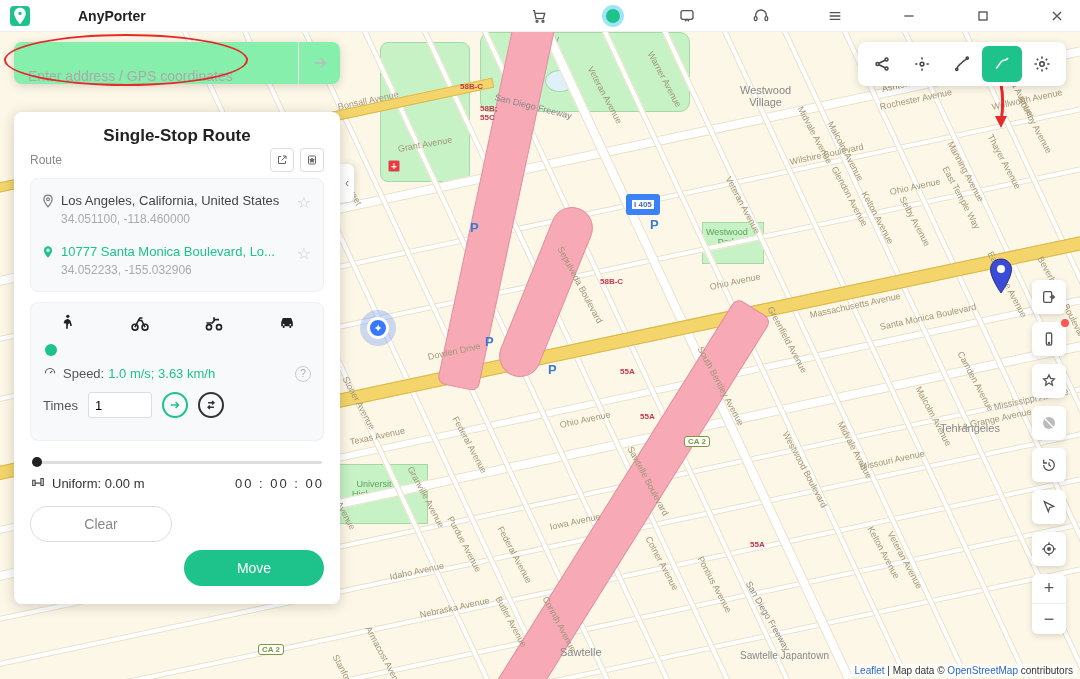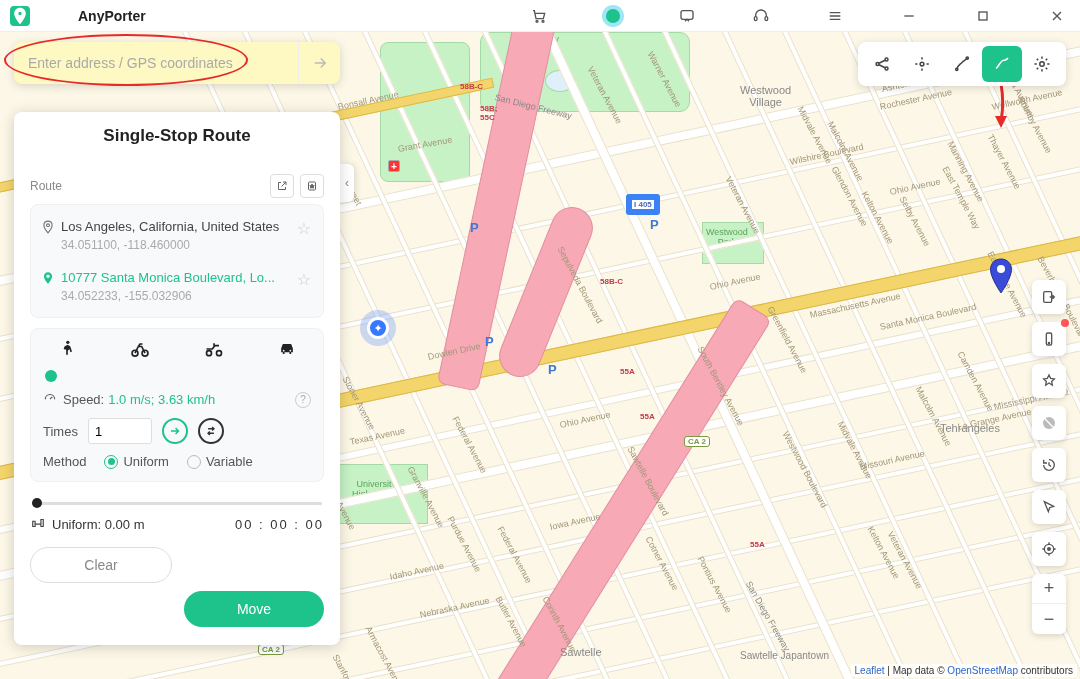--- a/index.html
+++ b/index.html
@@ -51,29 +51,29 @@
 .righttools{position:absolute;right:14px;top:280px;display:flex;flex-direction:column;gap:8px;z-index:40;}
 .righttools .rt{width:34px;height:34px;background:#fff;border-radius:6px;box-shadow:0 2px 6px rgba(0,0,0,.15);display:flex;align-items:center;justify-content:center;cursor:pointer;color:#555;position:relative;}
 .righttools .rt svg{width:16px;height:16px;}
 .righttools .rt.disabled{color:#bbb;}
 .righttools .rt .badge{position:absolute;top:-3px;right:-3px;width:8px;height:8px;background:#f55;border-radius:50%;}
 .zoomgroup{display:flex;flex-direction:column;background:#fff;border-radius:6px;box-shadow:0 2px 6px rgba(0,0,0,.15);}
 .zoomgroup .zb{width:34px;height:30px;display:flex;align-items:center;justify-content:center;cursor:pointer;color:#555;font-size:18px;font-weight:300;}
 .zoomgroup .zb:first-child{border-bottom:1px solid #eee;}
 
 
-.searchwrap{position:absolute;top:42px;left:14px;width:326px;height:42px;background:#fef9c3;border-radius:8px;box-shadow:0 2px 10px rgba(0,0,0,.15);display:flex;align-items:center;z-index:45;}
+.searchwrap{position:absolute;top:42px;left:14px;width:326px;height:42px;background:#86efac;border-radius:8px;box-shadow:0 2px 10px rgba(0,0,0,.15);display:flex;align-items:flex-end;z-index:45;}
 .searchwrap input{flex:1;border:none;outline:none;padding:0 14px;font-size:14px;background:transparent;color:#333;}
 .searchwrap input::placeholder{color:#aaa;}
 .searchwrap .go{width:42px;height:42px;display:flex;align-items:center;justify-content:center;color:#bbb;cursor:pointer;border-left:1px solid #eee;}
 .redcircle{position:absolute;top:34px;left:4px;width:244px;height:52px;border:2px solid #e62a2a;border-radius:50%;z-index:46;pointer-events:none;}
 
 
 .panel{position:absolute;top:112px;left:14px;width:326px;background:#fff;border-radius:8px;box-shadow:0 2px 14px rgba(0,0,0,.18);z-index:44;padding:14px 16px 18px;}
-.panel h2{text-align:center;font-size:17px;font-weight:700;color:#222;margin-bottom:28px;}
+.panel h2{text-align:center;font-size:17px;font-weight:700;color:#222;margin-bottom:2px;}
 .panel .subhead{display:flex;align-items:center;font-size:12px;color:#888;margin-bottom:6px;}
 .panel .subhead .s1{flex:1;}
 .panel .subhead .ib{width:24px;height:24px;border:1px solid #ddd;border-radius:4px;margin-left:6px;display:flex;align-items:center;justify-content:center;color:#666;cursor:pointer;}
 .collapse{position:absolute;top:164px;left:340px;width:14px;height:38px;background:#fff;border-radius:0 6px 6px 0;box-shadow:2px 0 6px rgba(0,0,0,.12);display:flex;align-items:center;justify-content:center;cursor:pointer;color:#888;font-size:12px;z-index:44;}
 
 .routecard{background:#f8f9fb;border:1px solid #eef0f3;border-radius:8px;padding:8px 10px;margin-bottom:10px;}
 .stop{display:flex;align-items:flex-start;padding:6px 0;}
 .stop .ico{width:20px;color:#777;padding-top:1px;}
 .stop .ico.active{color:#1ec28b;}
 .stop .txt{flex:1;font-size:13px;color:#444;overflow:hidden;text-overflow:ellipsis;white-space:nowrap;}
@@ -501,31 +501,20 @@
             <path d="M5 12h12M13 7l5 5-5 5"></path>
           </svg>
         </div>
       <div class="circbtn dark">
           <svg width="14" height="14" viewBox="0 0 24 24" fill="none" stroke="currentColor" stroke-width="2.5">
             <path d="M7 8h10M14 5l3 3-3 3M17 16H7M10 13l-3 3 3 3"></path>
           </svg>
         </div>
     </div>
 
-    <div class="methodrow">
-      <span>Method</span>
-      <label class="radio">
-          <span class="r on"></span>
-          <span>Uniform</span>
-        </label>
-      <label class="radio">
-          <span class="r"></span>
-          <span>Variable</span>
-        </label>
-    </div>
   </div>
 
   <div class="progress">
       <div class="track"></div>
       <div class="knob"></div>
     </div>
   <div class="distrow">
     <span class="dico"><svg width="16" height="14" viewBox="0 0 24 24" fill="none" stroke="currentColor" stroke-width="2">
           <path d="M3 9h4v9H3zM17 6h4v12h-4zM7 14h10"></path>
         </svg></span>

